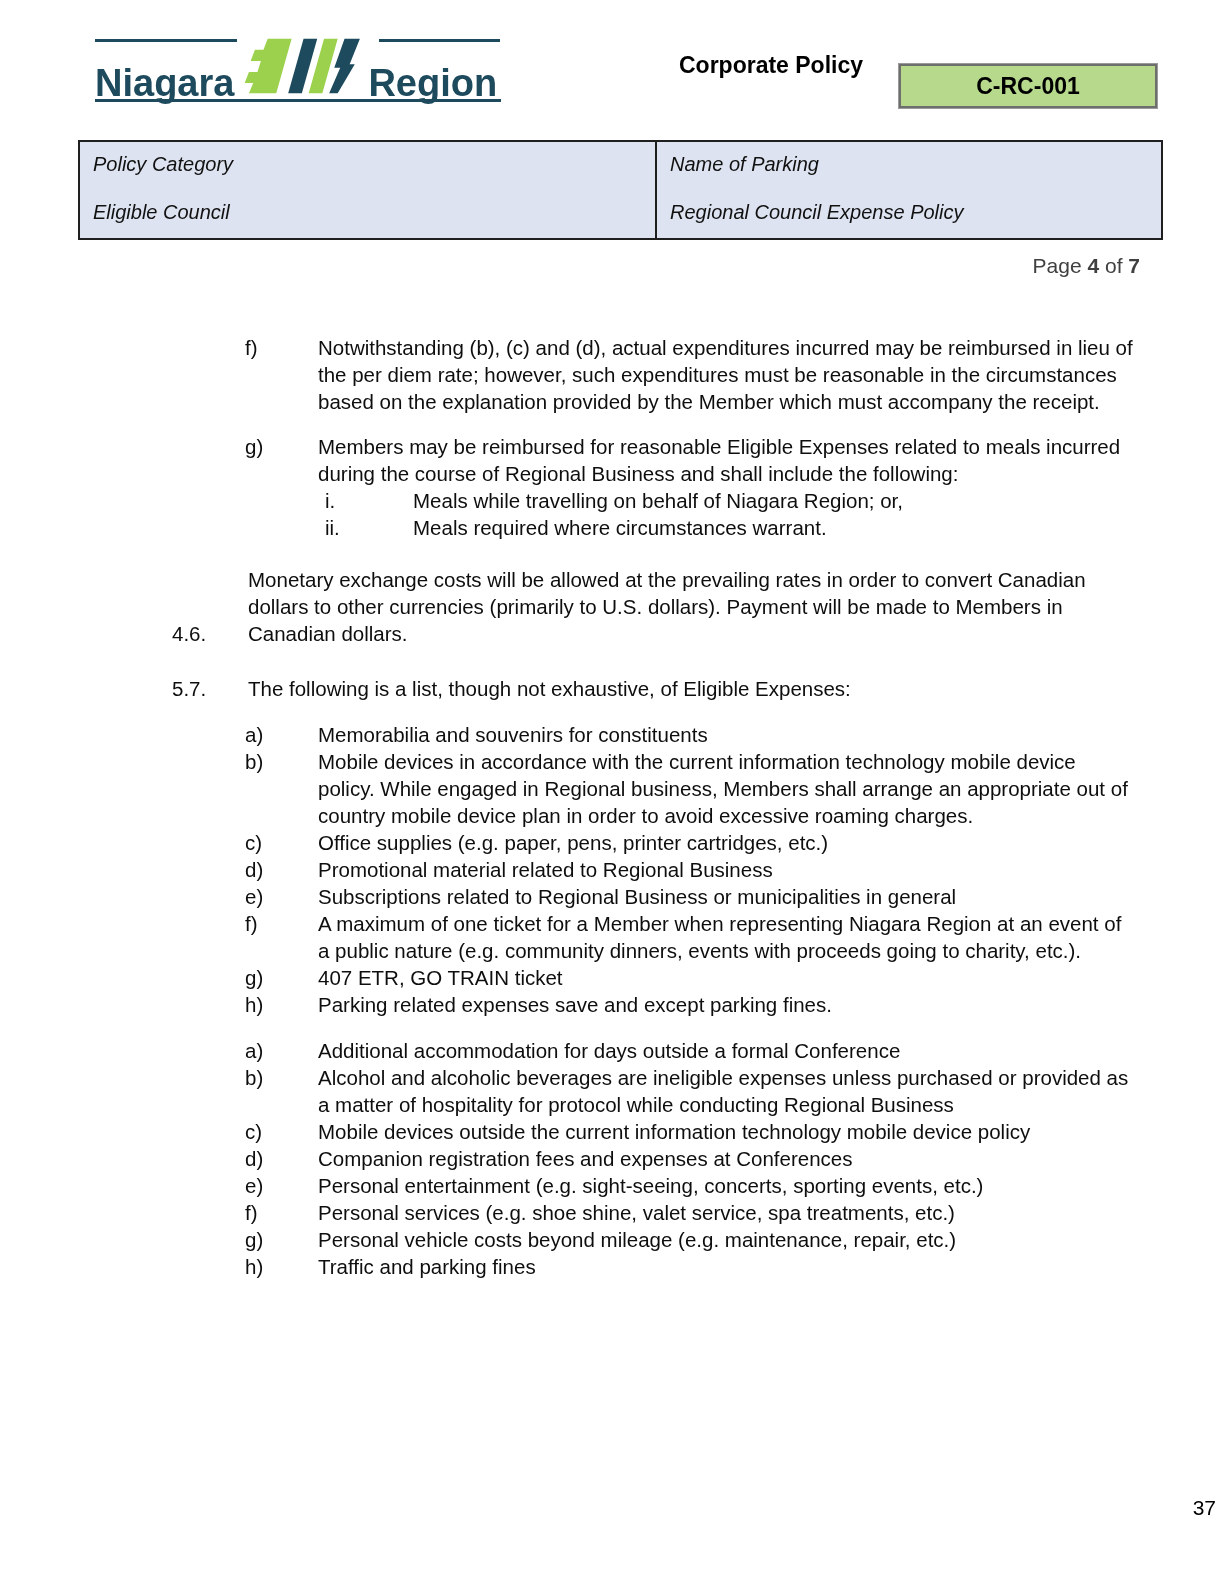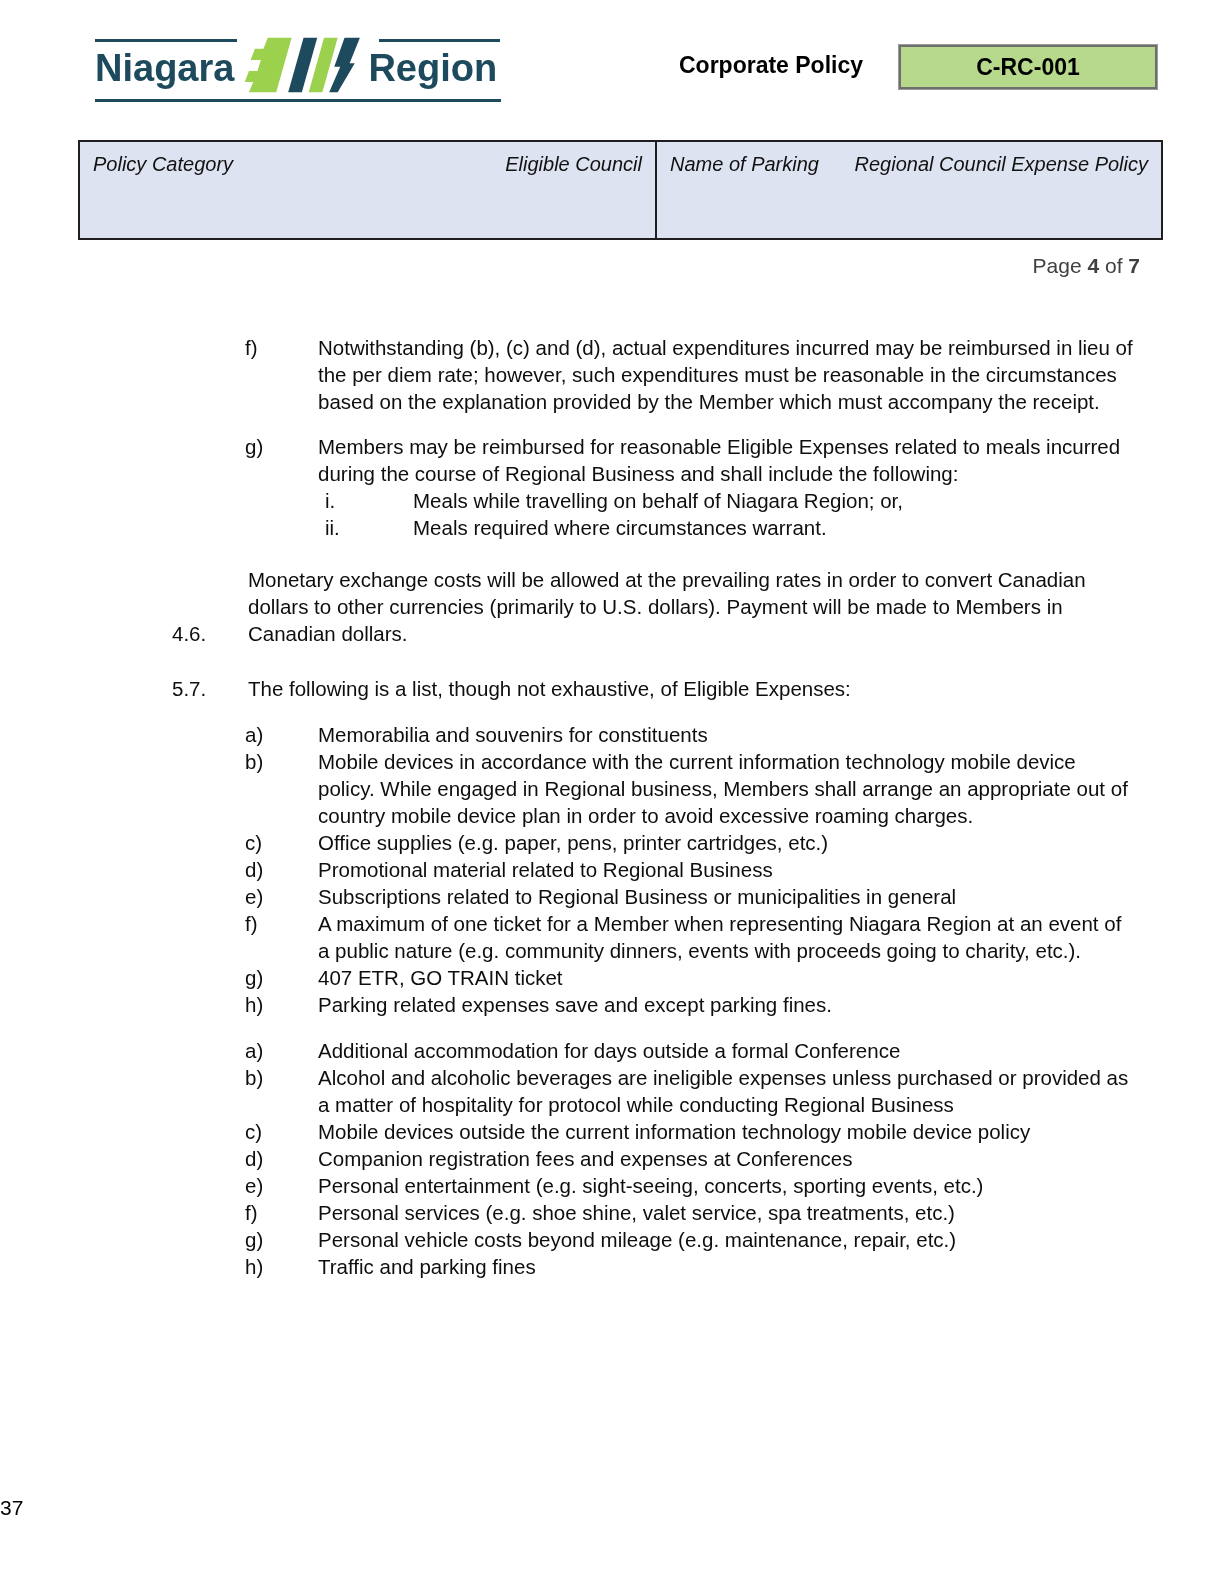--- a/index.html
+++ b/index.html
@@ -4,43 +4,43 @@
 <style>
   html, body { margin:0; padding:0; background:#ffffff; }
   .doc {
     position:relative; width:1216px; height:1575px; overflow:hidden;
     background:#ffffff; color:#0e0e0e;
     font-family:"Liberation Sans", sans-serif;
   }
 
   
   .logo { position:absolute; left:95px; top:34px; width:408px; height:68px;
-          display:flex; align-items:center; }
+          display:flex; align-items:flex-end; }
   .logo-word { font-size:38px; font-weight:bold; color:var(--logo-dark,#1d4a5c); line-height:1; }
   .falls-icon { width:128px; height:66px; margin:0 3px; position:relative; top:-3px; flex:0 0 auto; }
   .rule { position:absolute; height:3px; background:var(--logo-dark,#1d4a5c); }
   .rule-tl { left:0; top:5px; width:142px; }
   .rule-tr { left:284px; top:5px; width:121px; }
   .rule-b  { left:0; bottom:0; width:406px; }
 
   .doc-title { position:absolute; left:625px; top:52px; width:292px;
                text-align:center; font-size:23px; font-weight:bold; color:#000; }
 
-  .policy-code { position:absolute; left:899px; top:45px; width:258px; height:44px;
+  .policy-code { position:absolute; left:899px; top:64px; width:258px; height:44px;
                  box-sizing:border-box; background:var(--badge-green,#b6d98c);
                  border:2px solid #6e6e6e; outline:1px solid #9a9a9a;
                  text-align:center; line-height:40px; font-size:23px; font-weight:bold; color:#000; }
 
   
   .info-table { position:absolute; left:78px; top:140px; width:1085px; height:100px;
                 box-sizing:border-box; background:var(--table-blue,#dde3f0);
                 border:2px solid #1f1f1f; display:flex;
                 font-style:italic; font-size:20px; color:#111; }
   .info-cell { box-sizing:border-box; padding:11px 13px 14px 13px;
-               display:flex; flex-direction:row; justify-content:space-between; }
+               display:flex; flex-direction:column; justify-content:space-between; }
   .info-cell.c1 { width:577px; border-right:2px solid #1f1f1f; }
   .info-cell.c2 { flex:1; }
 
   .page-line { position:absolute; top:254px; right:76px; font-size:21px; color:#404040; }
   .page-line .b { font-weight:bold; }
 
   
   .body-text { position:absolute; left:172px; top:334px; width:966px;
                font-size:20.5px; line-height:27px; color:#0e0e0e; }
   .row { display:flex; align-items:flex-start; }
@@ -49,21 +49,21 @@
   .sect .mk { flex:0 0 76px; }
   .lvl2 { margin-left:73px; }
   .lvl3 { margin-left:153px; }
   .lvl3 .mk { flex:0 0 88px; }
   .mb18 { margin-bottom:18px; }
   .mb19 { margin-bottom:19px; }
   .mb25 { margin-bottom:25px; }
   .mb26 { margin-bottom:28px;align-items:flex-end; }
 
   .page-number { position:absolute; left:0; top:1496px; width:100%;
-                 text-align:left; font-size:21px; color:#000; }
+                 text-align:right; font-size:21px; color:#000; }
 </style>
 </head>
 <body>
 
 <div class="doc">
 
   <div class="logo">
     <span class="rule rule-tl"></span>
     <span class="rule rule-tr"></span>
     <span class="rule rule-b"></span>

